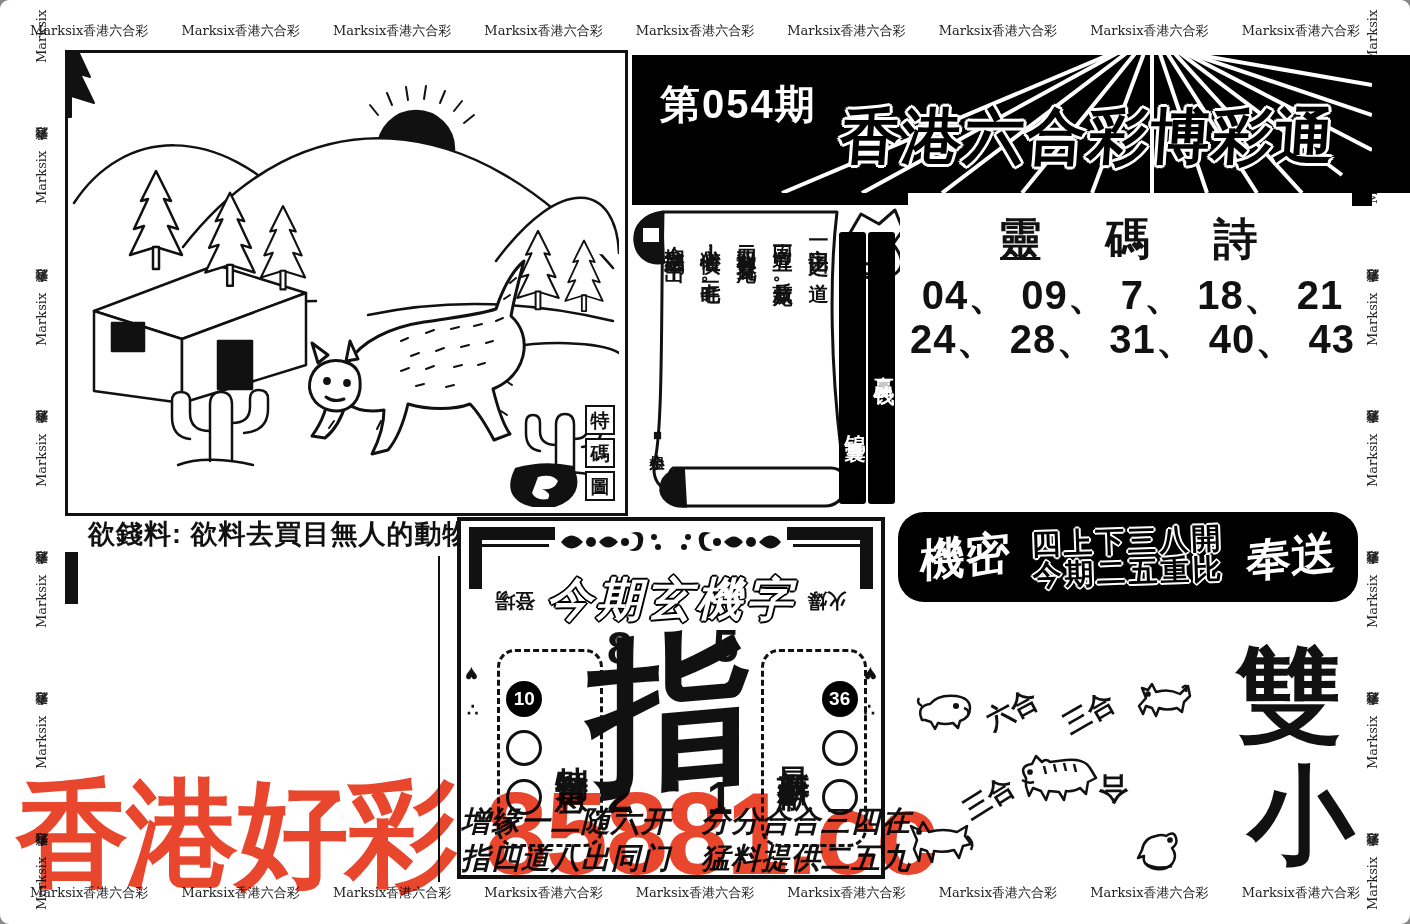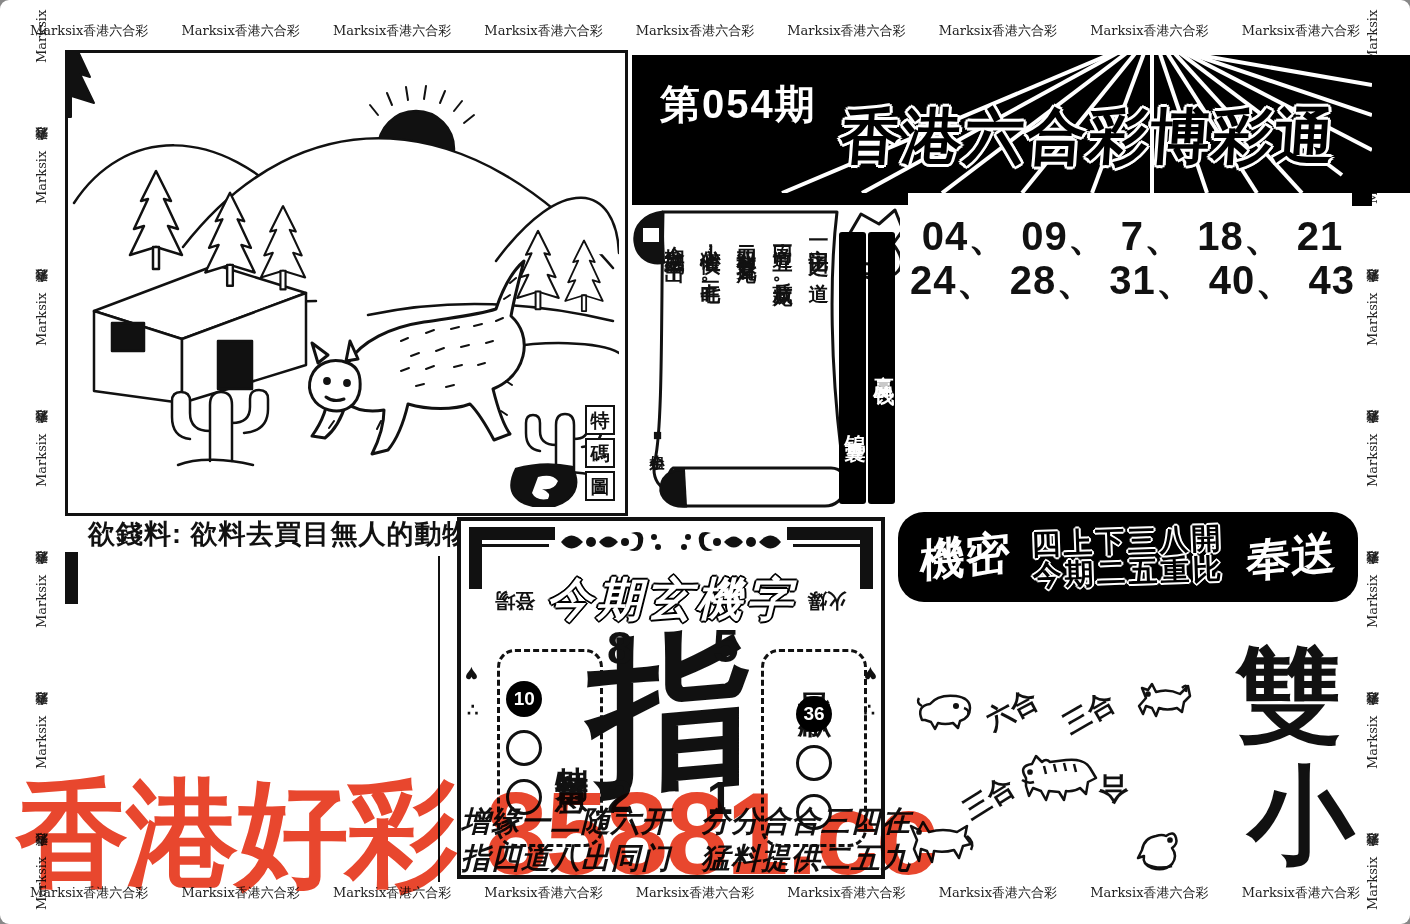--- a/index.html
+++ b/index.html
@@ -96,21 +96,21 @@
   .msl{left:34px;top:66px;} .msr{right:34px;top:66px;}
   .mtitle{position:absolute;left:0;right:0;top:48px;text-align:center;font-size:46px;font-weight:900;
           font-family:"DejaVu Serif",serif;font-style:italic;letter-spacing:4px;color:#fff;
           text-shadow:-2px 0 #000,2px 0 #000,0 -2px #000,0 2px #000,-1px -1px #000,1px 1px #000,-1px 1px #000,1px -1px #000;}
   .heart{position:absolute;font-size:22px;transform:rotate(180deg);}
   .hl{left:4px;top:140px;} .hr{right:4px;top:140px;}
   .dots{position:absolute;font-size:18px;font-weight:bold;}
   .dl{left:6px;top:178px;} .dr{right:6px;top:178px;}
   .dashpanel{position:absolute;top:128px;width:106px;height:198px;border:3px dashed #111;border-radius:18px;
              display:flex;align-items:center;justify-content:space-evenly;box-sizing:border-box;}
-  .dp-left{left:36px;} .dp-right{right:14px;flex-direction:column;}
+  .dp-left{left:36px;} .dp-right{right:14px;}
   .circ-col{display:flex;flex-direction:column;gap:13px;align-items:flex-end;}
   .circ{width:36px;height:36px;border-radius:50%;border:3px solid #111;box-sizing:border-box;background:#fff;}
   .circ.filled{background:#000;color:#fff;border:none;font-size:19px;font-weight:900;text-align:center;line-height:36px;}
   .vlabel{writing-mode:vertical-rl;font-size:33px;font-weight:900;letter-spacing:4px;font-family:"DejaVu Serif",serif;}
   .cnum{position:absolute;font-size:46px;font-weight:800;z-index:11;}
   .n8{left:146px;top:100px;} .n5{left:252px;top:98px;} .n2{left:146px;top:248px;} .n1{left:246px;top:250px;}
   .mbig{position:absolute;left:0;right:0;top:108px;text-align:center;font-size:165px;line-height:1;font-weight:900;
         font-family:"DejaVu Serif",serif;transform:rotate(-5deg) skewX(-5deg);}
   .mlines{position:absolute;left:0;right:0;top:282px;text-align:center;font-family:"DejaVu Serif",serif;
           font-size:29px;font-weight:700;font-style:italic;line-height:1.28;letter-spacing:1px;white-space:nowrap;}
@@ -297,20 +297,21 @@
     <div class="scroll-sig" data-interactable="false">■金小姐</div>
     <div class="tab tab1" data-interactable="false">
         <span class="t">赢钱</span>
       </div>
     <div class="tab tab2" data-interactable="false">
         <span class="t">锦囊</span>
       </div>
   </div>
 
   <div class="poem" data-interactable="false">
+    <div class="poem-title" data-interactable="false">靈　碼　詩</div>
     <div class="poem-nums" data-interactable="false">
         <div class="pn" data-interactable="false">04、 09、 7、 18、 21</div>
         <div class="pn" data-interactable="false">24、 28、 31、 40、 43</div>
       </div>
   </div>
 
   <div class="secret" data-interactable="false">
     <div class="big" data-interactable="false">機密</div>
     <div class="mid" data-interactable="false">
         <div class="sl" data-interactable="false">四上下三八開</div>

